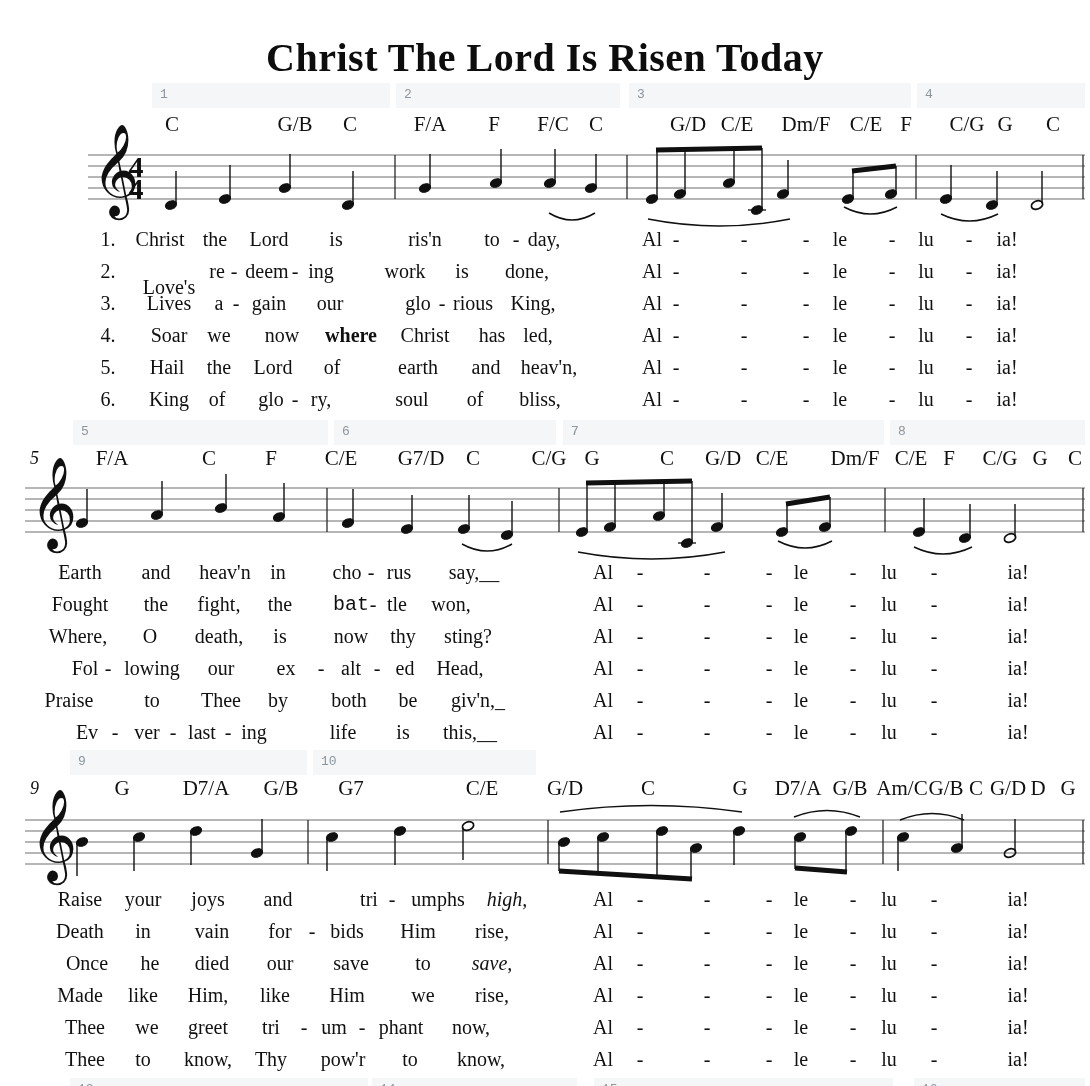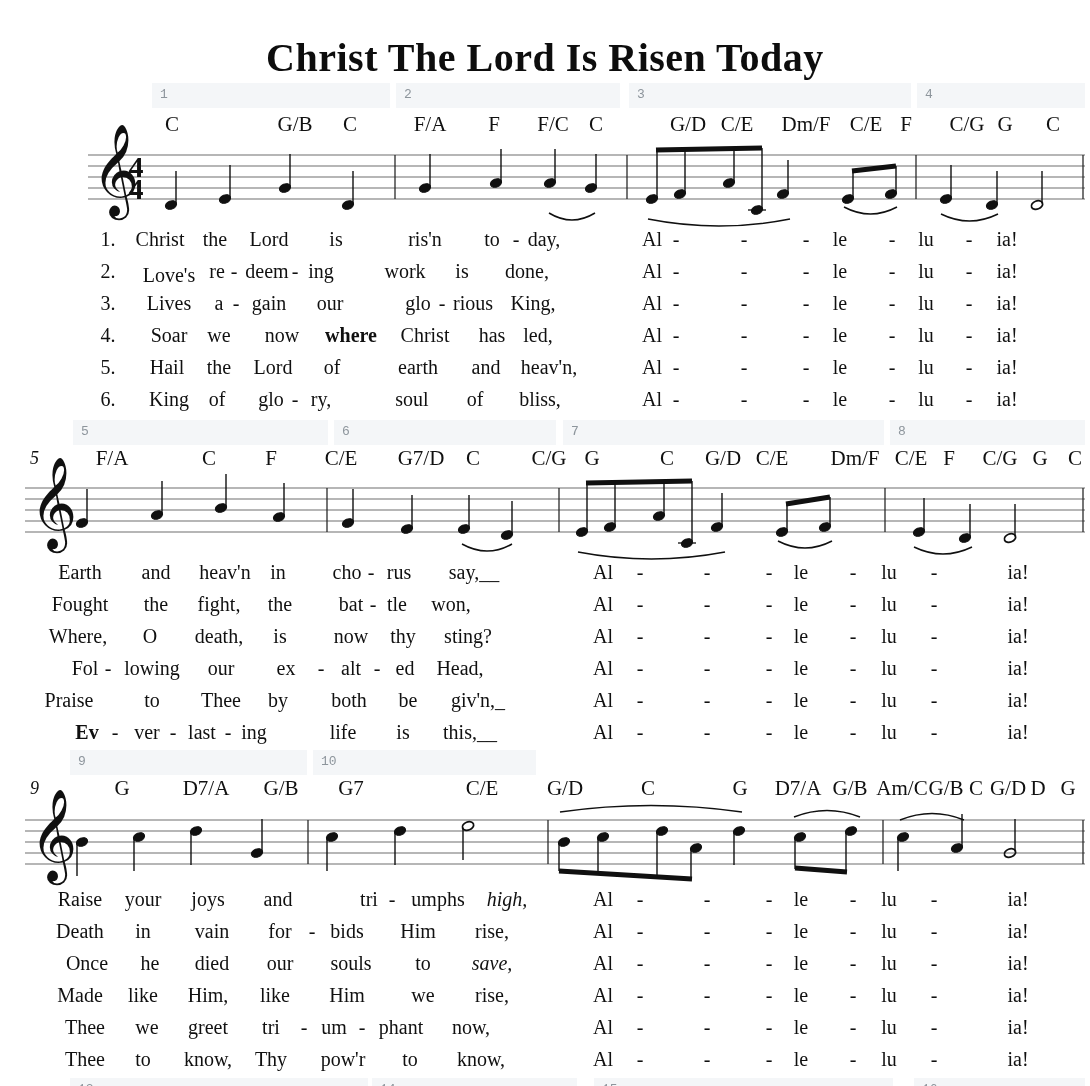--- a/index.html
+++ b/index.html
@@ -219,21 +219,21 @@
     <span class="w" style="left: 652px; top: 228px;">Al</span>
     <span class="w" style="left: 676px; top: 228px;">-</span>
     <span class="w" style="left: 744px; top: 228px;">-</span>
     <span class="w" style="left: 806px; top: 228px;">-</span>
     <span class="w" style="left: 840px; top: 228px;">le</span>
     <span class="w" style="left: 892px; top: 228px;">-</span>
     <span class="w" style="left: 926px; top: 228px;">lu</span>
     <span class="w" style="left: 969px; top: 228px;">-</span>
     <span class="w" style="left: 1007px; top: 228px;">ia!</span>
     <span class="w" style="left: 108px; top: 260px;">2.</span>
-    <span class="w" style="left: 169px; top: 264px;">Love's</span>
+    <span class="w" style="left: 169px; top: 276px;">Love's</span>
     <span class="w" style="left: 217px; top: 260px;">re</span>
     <span class="w" style="left: 234px; top: 260px;">-</span>
     <span class="w" style="left: 267px; top: 260px;">deem</span>
     <span class="w" style="left: 295px; top: 260px;">-</span>
     <span class="w" style="left: 321px; top: 260px;">ing</span>
     <span class="w" style="left: 405px; top: 260px;">work</span>
     <span class="w" style="left: 462px; top: 260px;">is</span>
     <span class="w" style="left: 527px; top: 260px;">done,</span>
     <span class="w" style="left: 652px; top: 260px;">Al</span>
     <span class="w" style="left: 676px; top: 260px;">-</span>
@@ -359,21 +359,21 @@
     <span class="w" style="left: 769px; top: 561px;">-</span>
     <span class="w" style="left: 801px; top: 561px;">le</span>
     <span class="w" style="left: 853px; top: 561px;">-</span>
     <span class="w" style="left: 889px; top: 561px;">lu</span>
     <span class="w" style="left: 934px; top: 561px;">-</span>
     <span class="w" style="left: 1018px; top: 561px;">ia!</span>
     <span class="w" style="left: 80px; top: 593px;">Fought</span>
     <span class="w" style="left: 156px; top: 593px;">the</span>
     <span class="w" style="left: 219px; top: 593px;">fight,</span>
     <span class="w" style="left: 280px; top: 593px;">the</span>
-    <span class="w" style="left: 351px; top: 593px;">bat</span>
+    <span class="w" style="left: 351px; top: 593px; font-family: Liberation Mono, monospace;">bat</span>
     <span class="w" style="left: 373px; top: 593px;">-</span>
     <span class="w" style="left: 397px; top: 593px;">tle</span>
     <span class="w" style="left: 451px; top: 593px;">won,</span>
     <span class="w" style="left: 603px; top: 593px;">Al</span>
     <span class="w" style="left: 640px; top: 593px;">-</span>
     <span class="w" style="left: 707px; top: 593px;">-</span>
     <span class="w" style="left: 769px; top: 593px;">-</span>
     <span class="w" style="left: 801px; top: 593px;">le</span>
     <span class="w" style="left: 853px; top: 593px;">-</span>
     <span class="w" style="left: 889px; top: 593px;">lu</span>
@@ -423,21 +423,21 @@
     <span class="w" style="left: 478px; top: 689px;">giv'n,_</span>
     <span class="w" style="left: 603px; top: 689px;">Al</span>
     <span class="w" style="left: 640px; top: 689px;">-</span>
     <span class="w" style="left: 707px; top: 689px;">-</span>
     <span class="w" style="left: 769px; top: 689px;">-</span>
     <span class="w" style="left: 801px; top: 689px;">le</span>
     <span class="w" style="left: 853px; top: 689px;">-</span>
     <span class="w" style="left: 889px; top: 689px;">lu</span>
     <span class="w" style="left: 934px; top: 689px;">-</span>
     <span class="w" style="left: 1018px; top: 689px;">ia!</span>
-    <span class="w" style="left: 87px; top: 721px; font-weight: bold;">Ev</span>
+    <span class="w" style="left: 87px; top: 721px;">Ev</span>
     <span class="w" style="left: 115px; top: 721px;">-</span>
     <span class="w" style="left: 147px; top: 721px;">ver</span>
     <span class="w" style="left: 173px; top: 721px;">-</span>
     <span class="w" style="left: 202px; top: 721px;">last</span>
     <span class="w" style="left: 228px; top: 721px;">-</span>
     <span class="w" style="left: 254px; top: 721px;">ing</span>
     <span class="w" style="left: 343px; top: 721px;">life</span>
     <span class="w" style="left: 403px; top: 721px;">is</span>
     <span class="w" style="left: 470px; top: 721px;">this,__</span>
     <span class="w" style="left: 603px; top: 721px;">Al</span>
@@ -503,21 +503,21 @@
     <span class="w" style="left: 769px; top: 920px;">-</span>
     <span class="w" style="left: 801px; top: 920px;">le</span>
     <span class="w" style="left: 853px; top: 920px;">-</span>
     <span class="w" style="left: 889px; top: 920px;">lu</span>
     <span class="w" style="left: 934px; top: 920px;">-</span>
     <span class="w" style="left: 1018px; top: 920px;">ia!</span>
     <span class="w" style="left: 87px; top: 952px;">Once</span>
     <span class="w" style="left: 150px; top: 952px;">he</span>
     <span class="w" style="left: 212px; top: 952px;">died</span>
     <span class="w" style="left: 280px; top: 952px;">our</span>
-    <span class="w" style="left: 351px; top: 952px;">souls</span>
+    <span class="w" style="left: 351px; top: 952px;">save</span>
     <span class="w" style="left: 423px; top: 952px;">to</span>
     <span class="w" style="left: 492px; top: 952px; font-style: italic;">save,</span>
     <span class="w" style="left: 603px; top: 952px;">Al</span>
     <span class="w" style="left: 640px; top: 952px;">-</span>
     <span class="w" style="left: 707px; top: 952px;">-</span>
     <span class="w" style="left: 769px; top: 952px;">-</span>
     <span class="w" style="left: 801px; top: 952px;">le</span>
     <span class="w" style="left: 853px; top: 952px;">-</span>
     <span class="w" style="left: 889px; top: 952px;">lu</span>
     <span class="w" style="left: 934px; top: 952px;">-</span>

